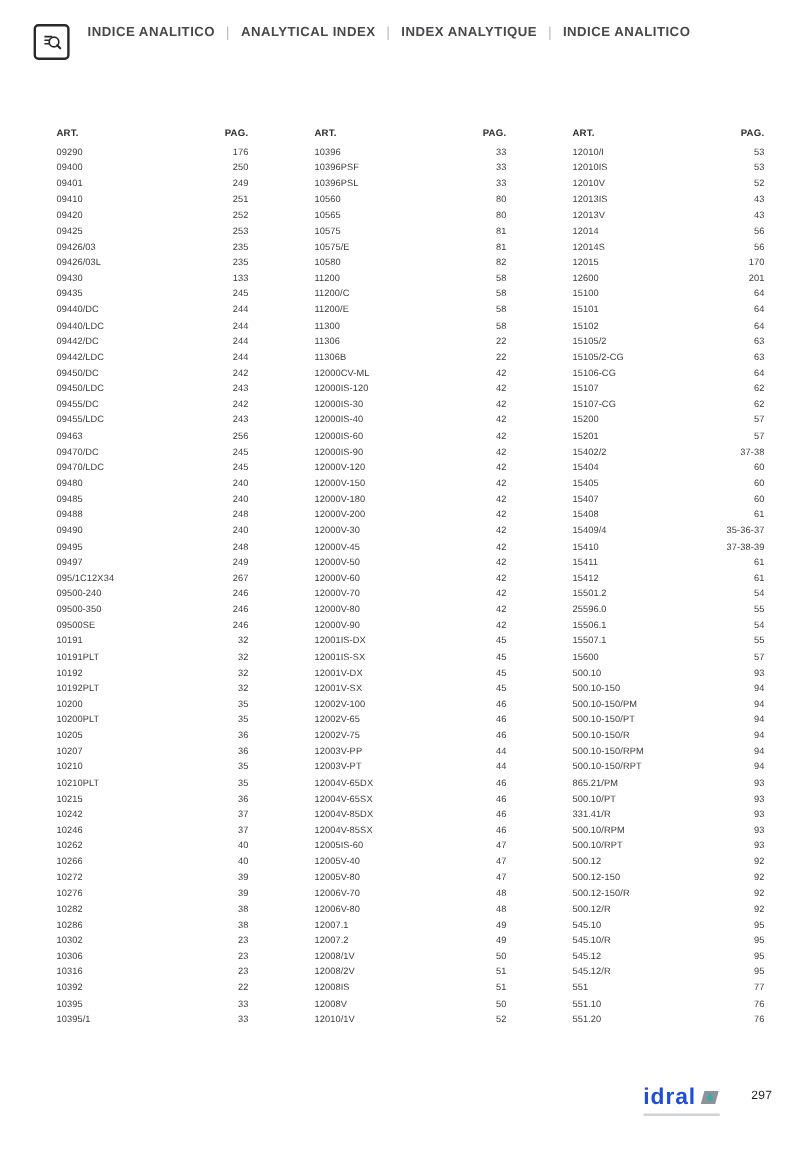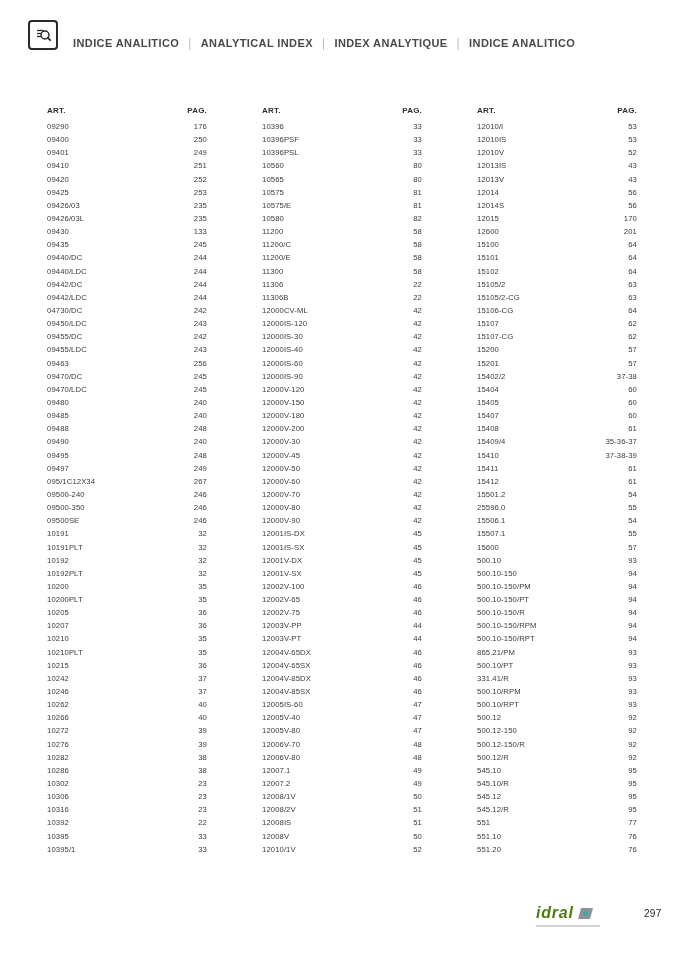--- a/index.html
+++ b/index.html
@@ -8,21 +8,21 @@
     background: #ffffff;
     font-family: "Liberation Sans", sans-serif;
     position: relative;
     overflow: hidden;
     color: #3a3a3a;
   }
 
   
   .header {
     position: absolute; top: 20px; left: 28px; right: 28px;
-    display: flex; align-items: flex-end;
+    display: flex; align-items: flex-start;
   }
   .icon-box {
     width: 26px; height: 26px;
     border: 2.2px solid #27292b; border-radius: 4px;
     display: flex; align-items: center; justify-content: center;
     flex: 0 0 auto;
   }
   .titles {
     margin-left: 15px;
     font-size: 11px; font-weight: bold; color: #46494c;
@@ -53,30 +53,30 @@
   .row .art { white-space: nowrap; }
   .row .pag { white-space: nowrap; text-align: right; }
 
   
   .brand {
     position: absolute; top: 905px; left: 536px;
     display: flex; flex-direction: column; align-items: flex-start;
   }
   .brand-line { display: flex; align-items: center; gap: 4px; }
   .brand-name {
-    font-size: 16px; font-weight: bold; font-style: italic;
-    color: #4d7c0f; letter-spacing: 0.8px; line-height: 1;
+    font-size: 19px; font-weight: bold; 
+    color: #1d4ed8; letter-spacing: 0.8px; line-height: 1;
   }
   .brand-tagline {
     width: 64px; height: 2px; background: #cfd3d5; margin-top: 4px;
     border-radius: 1px;
   }
   .page-number {
     position: absolute; top: 908px; left: 626px;
-    font-size: 10px; color: #1f1f1f; letter-spacing: 0.3px; margin-left: 18px;
+    font-size: 10px; color: #1f1f1f; letter-spacing: 0.3px;
   }
 </style>
 </head>
 <body>
 
 <div class="header">
   <div class="icon-box">
     <svg width="18" height="18" viewBox="0 0 18 18">
       <line x1="3" y1="4.5" x2="9.5" y2="4.5" stroke="#27292b" stroke-width="1.3"></line>
       <line x1="3" y1="7.5" x2="8" y2="7.5" stroke="#27292b" stroke-width="1.3"></line>
@@ -153,21 +153,21 @@
         </div>
         <div class="row">
           <span class="art">09442/DC</span>
           <span class="pag">244</span>
         </div>
         <div class="row">
           <span class="art">09442/LDC</span>
           <span class="pag">244</span>
         </div>
         <div class="row">
-          <span class="art">04730/DC</span>
+          <span class="art">09450/DC</span>
           <span class="pag">242</span>
         </div>
         <div class="row">
           <span class="art">09450/LDC</span>
           <span class="pag">243</span>
         </div>
         <div class="row">
           <span class="art">09455/DC</span>
           <span class="pag">242</span>
         </div>

